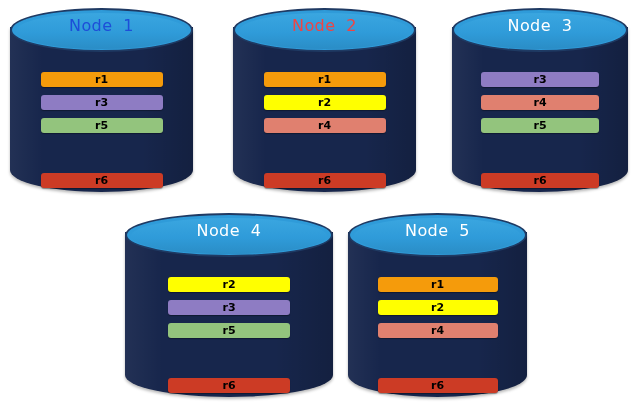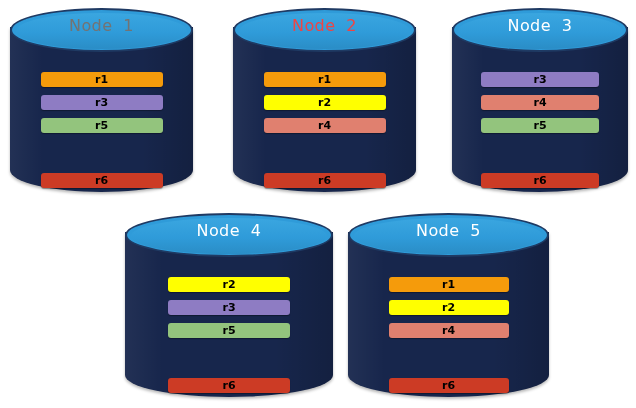--- a/index.html
+++ b/index.html
@@ -127,21 +127,21 @@
 
 <div id="diagram">
     <div class="node" style="left: 10px; top: 8px; width: 183px; height: 184px;">
       <div class="cyl">
         <div class="cyl-body" style="background: rgb(23, 38, 76);"></div>
         <div class="cyl-shade"></div>
         <div class="cyl-top" style="background: rgb(47, 155, 217);">
           <div class="cyl-top-hi"></div>
         </div>
       </div>
-      <div class="node-label" style="color: #737373;">Node  1</div>
+      <div class="node-label" style="color: #1d4ed8;">Node  1</div>
       <div class="replicas">
         <div class="replica" style="background: rgb(245, 155, 11); width: 122px; color: rgb(0, 0, 0);">r1</div>
         <div class="replica" style="background: rgb(142, 124, 195); width: 122px; color: rgb(0, 0, 0);">r3</div>
         <div class="replica" style="background: rgb(147, 196, 125); width: 122px; color: rgb(0, 0, 0);">r5</div>
         <div class="replica" style="background: rgb(204, 59, 37); width: 122px; color: rgb(0, 0, 0);">r6</div>
       </div>
     </div>
     <div class="node" style="left: 233px; top: 8px; width: 183px; height: 184px;">
       <div class="cyl">
         <div class="cyl-body" style="background: rgb(23, 38, 76);"></div>
@@ -183,21 +183,21 @@
         </div>
       </div>
       <div class="node-label" style="color: rgb(255, 255, 255);">Node  4</div>
       <div class="replicas">
         <div class="replica" style="background: rgb(255, 255, 0); width: 122px; color: rgb(0, 0, 0);">r2</div>
         <div class="replica" style="background: rgb(142, 124, 195); width: 122px; color: rgb(0, 0, 0);">r3</div>
         <div class="replica" style="background: rgb(147, 196, 125); width: 122px; color: rgb(0, 0, 0);">r5</div>
         <div class="replica" style="background: rgb(204, 59, 37); width: 122px; color: rgb(0, 0, 0);">r6</div>
       </div>
     </div>
-    <div class="node" style="left: 348px; top: 213px; width: 179px; height: 184px; padding-left: 22px;">
+    <div class="node" style="left: 348px; top: 213px; width: 179px; height: 184px;">
       <div class="cyl">
         <div class="cyl-body" style="background: rgb(23, 38, 76);"></div>
         <div class="cyl-shade"></div>
         <div class="cyl-top" style="background: rgb(47, 155, 217);">
           <div class="cyl-top-hi"></div>
         </div>
       </div>
       <div class="node-label" style="color: rgb(255, 255, 255);">Node  5</div>
       <div class="replicas">
         <div class="replica" style="background: rgb(245, 155, 11); width: 120px; color: rgb(0, 0, 0);">r1</div>

